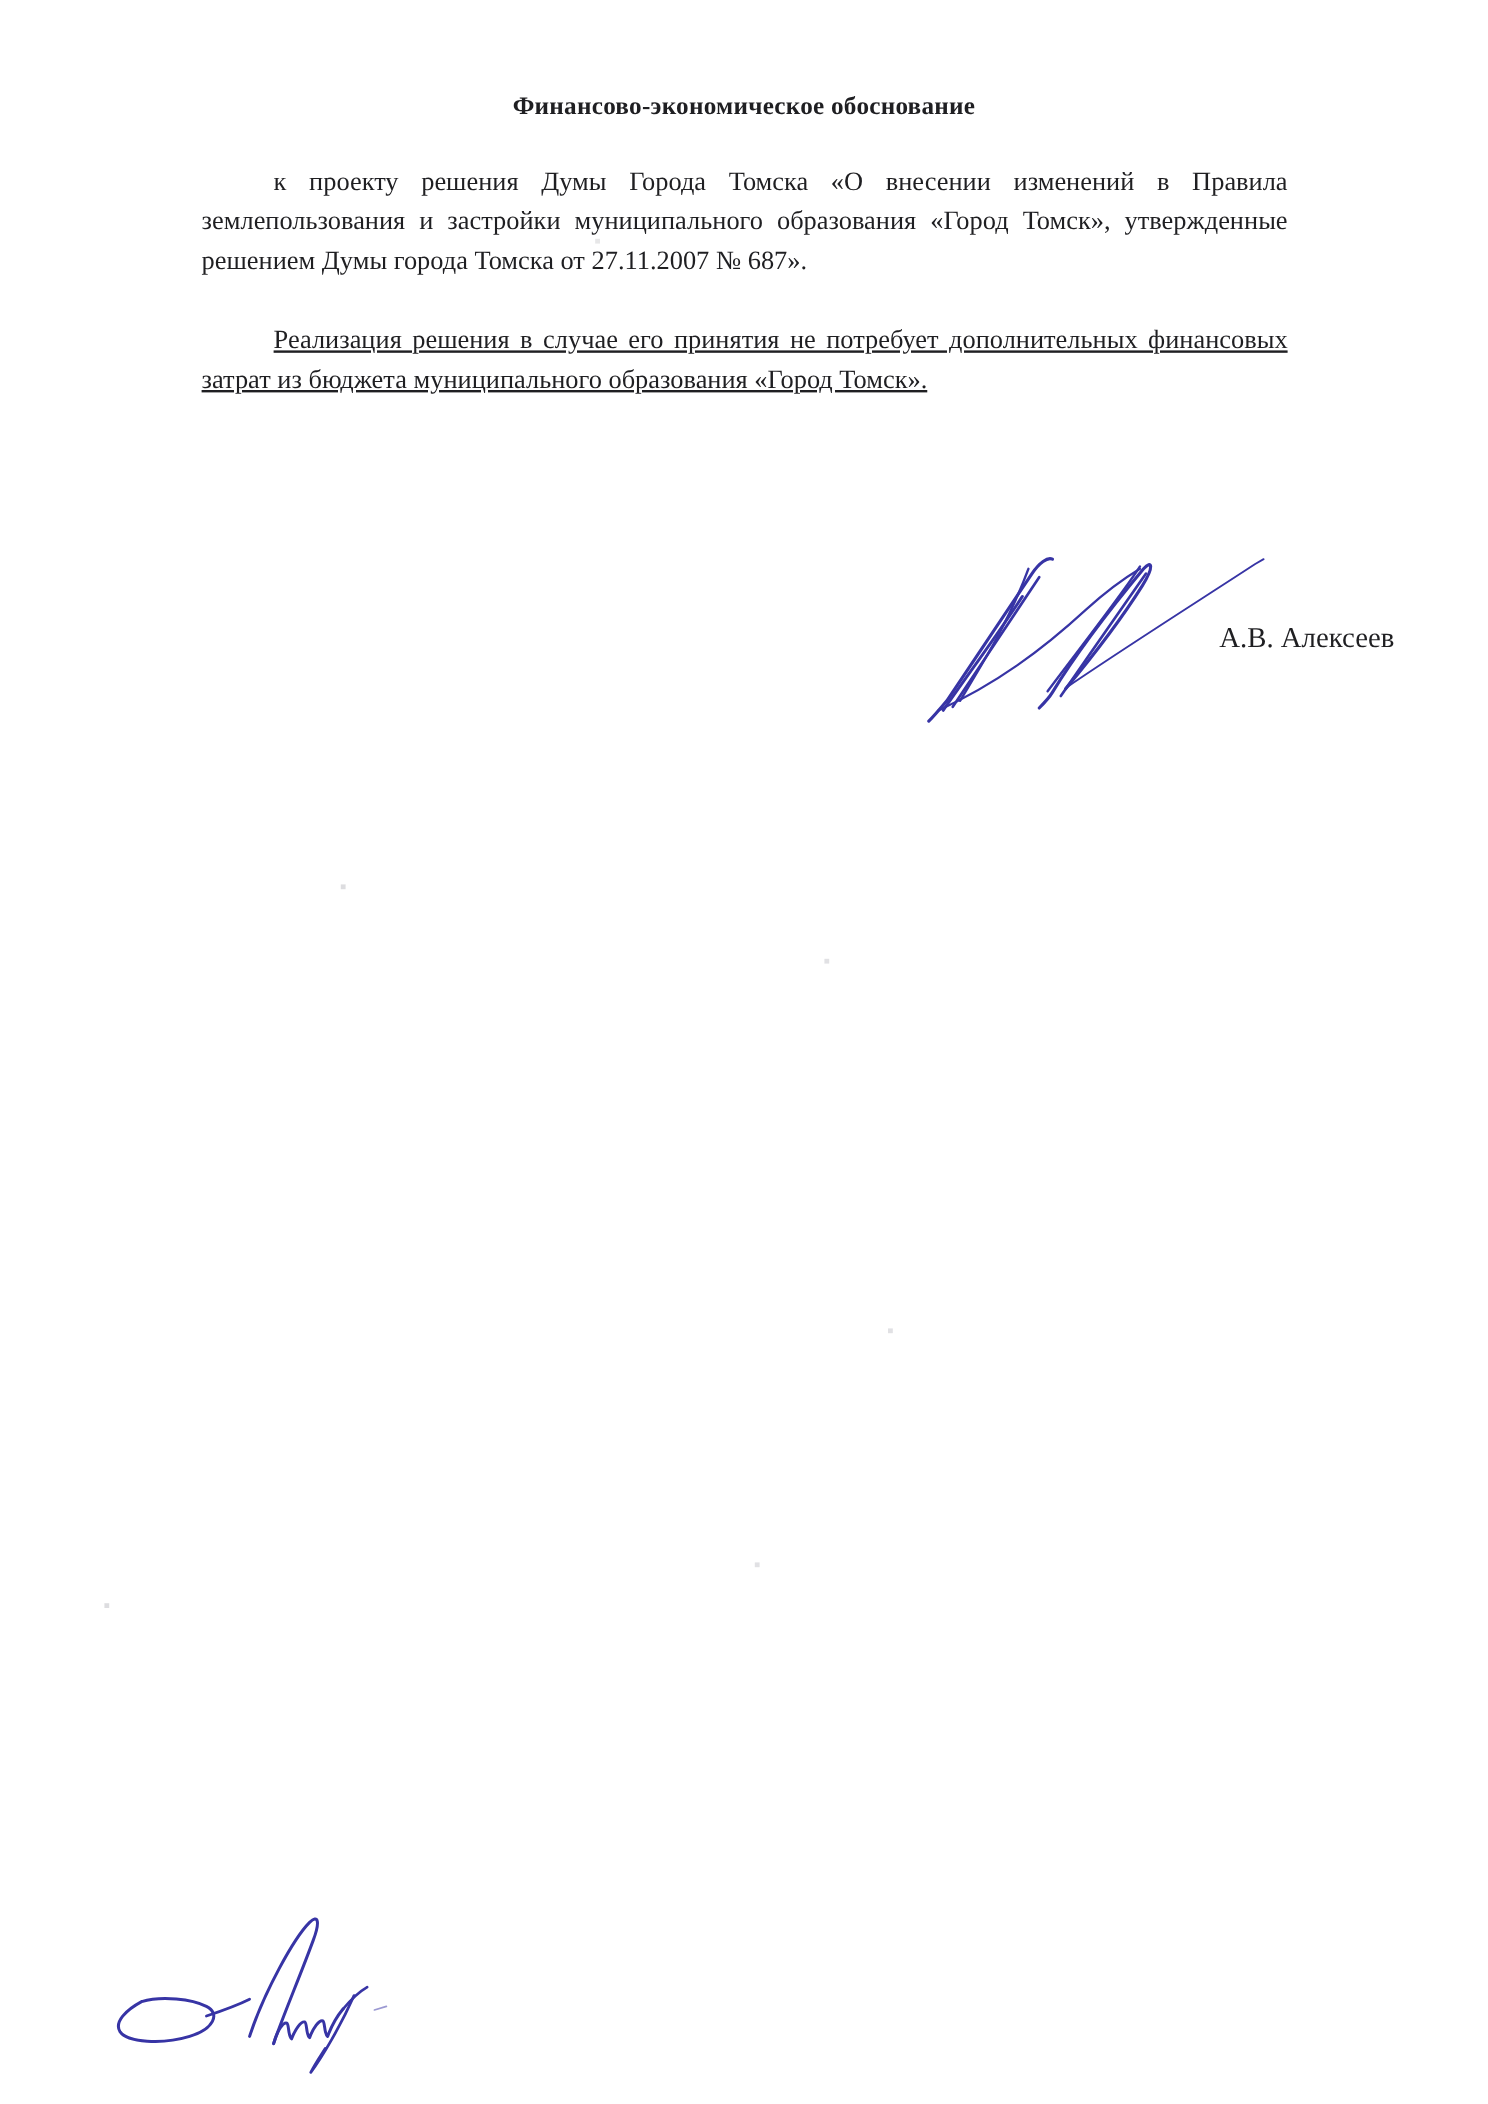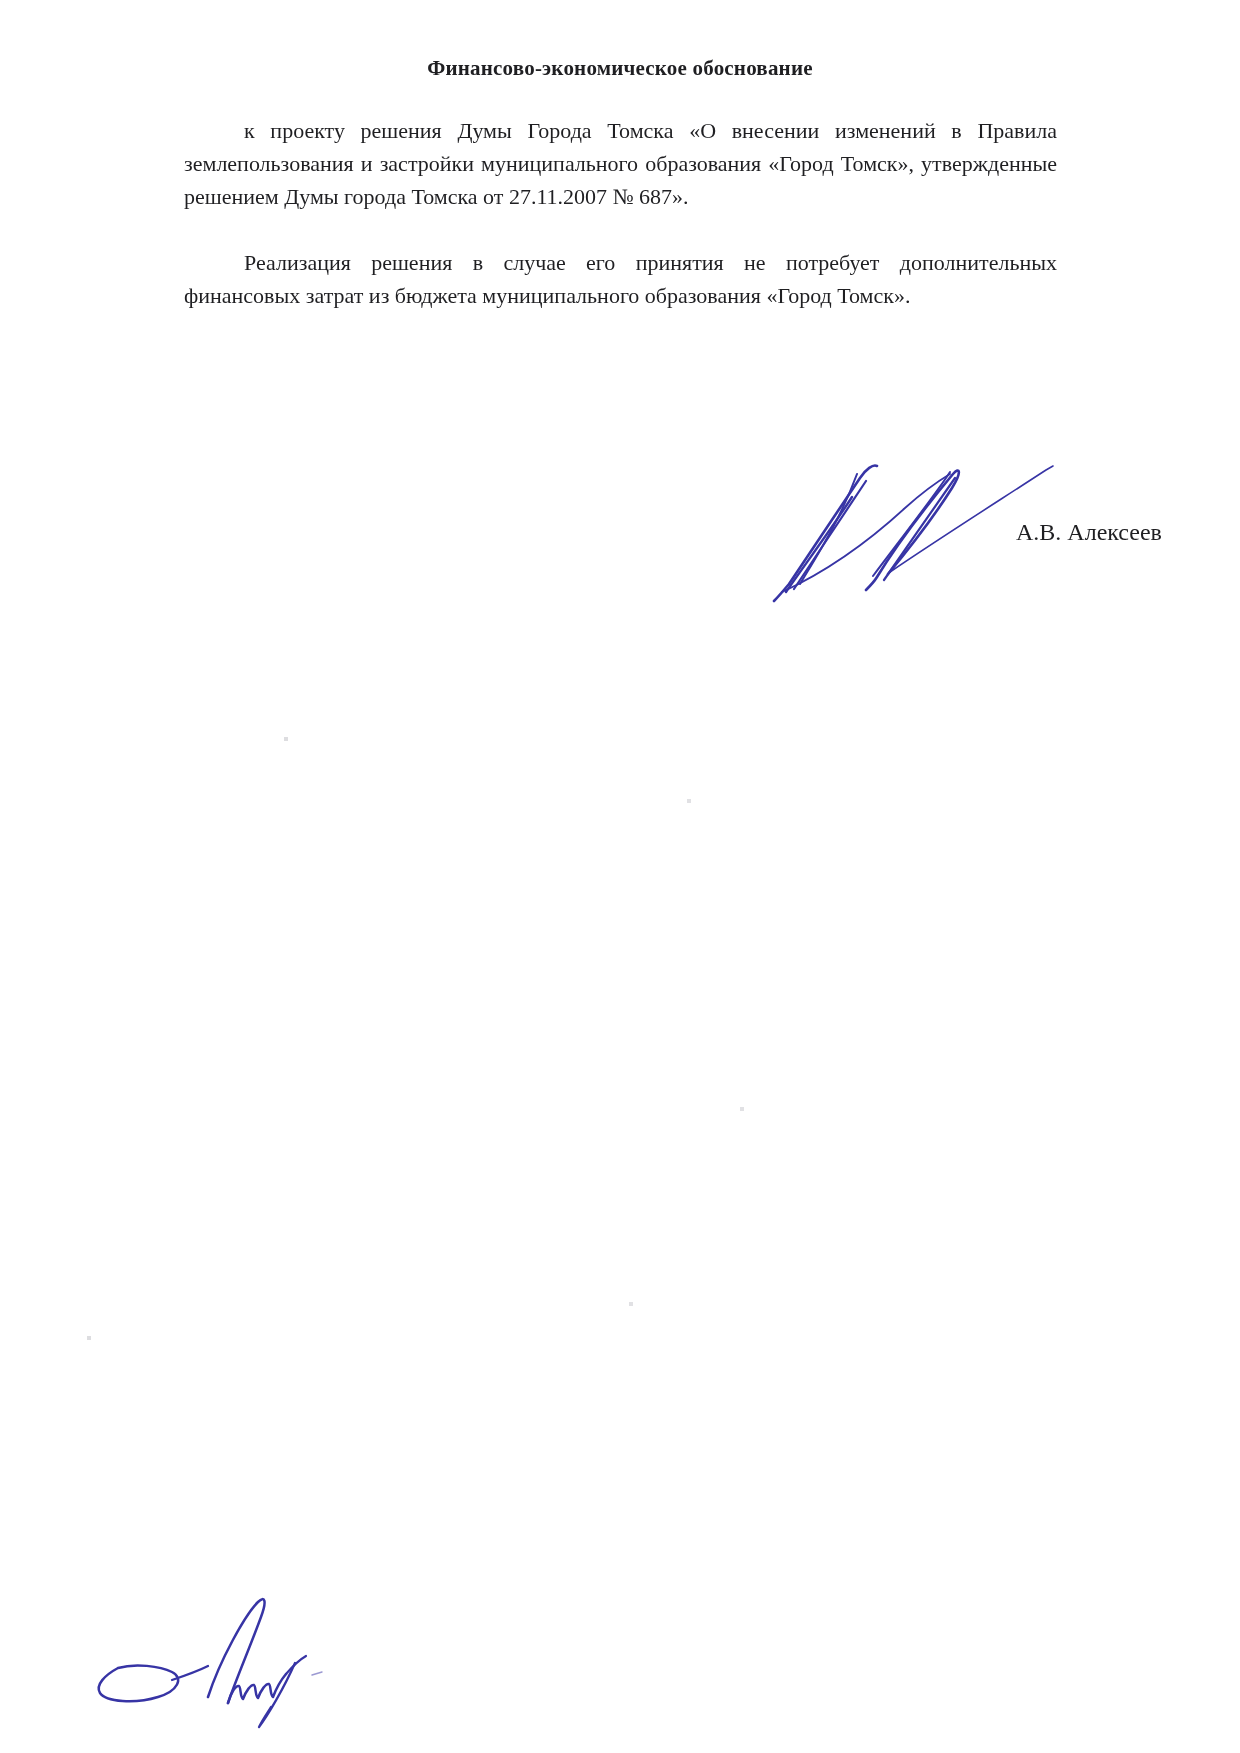--- a/index.html
+++ b/index.html
@@ -10,39 +10,39 @@
   .page {
     position: relative;
     width: 1240px;
     height: 1753px;
     background: #ffffff;
     font-family: "Liberation Serif", "DejaVu Serif", serif;
     color: #1f1f22;
     overflow: hidden;
   }
   .doc-title {
-    padding-top: 56px;
+    padding-top: 76px;
     text-align: center;
     font-weight: bold;
     font-size: 21px;
     letter-spacing: 0.2px;
   }
   .body-text {
     margin: 0 167px 0 168px;
   }
   .para {
     font-size: 22px;
     line-height: 33px;
     text-align: justify;
     text-align-last: left;
     text-indent: 60px;
-    margin: 16px;
+    margin: 0;
   }
   .para-1 { margin-top: 33px; }
-  .para-2 { margin-top: 33px; }
+  .para-2 { margin-top: 33px; text-decoration: underline; }
   .sig-block {
     position: absolute;
     left: 168px;
     top: 466px;
     width: 420px;
     font-size: 22px;
     line-height: 32px;
   }
   .signer-name {
     position: absolute;

